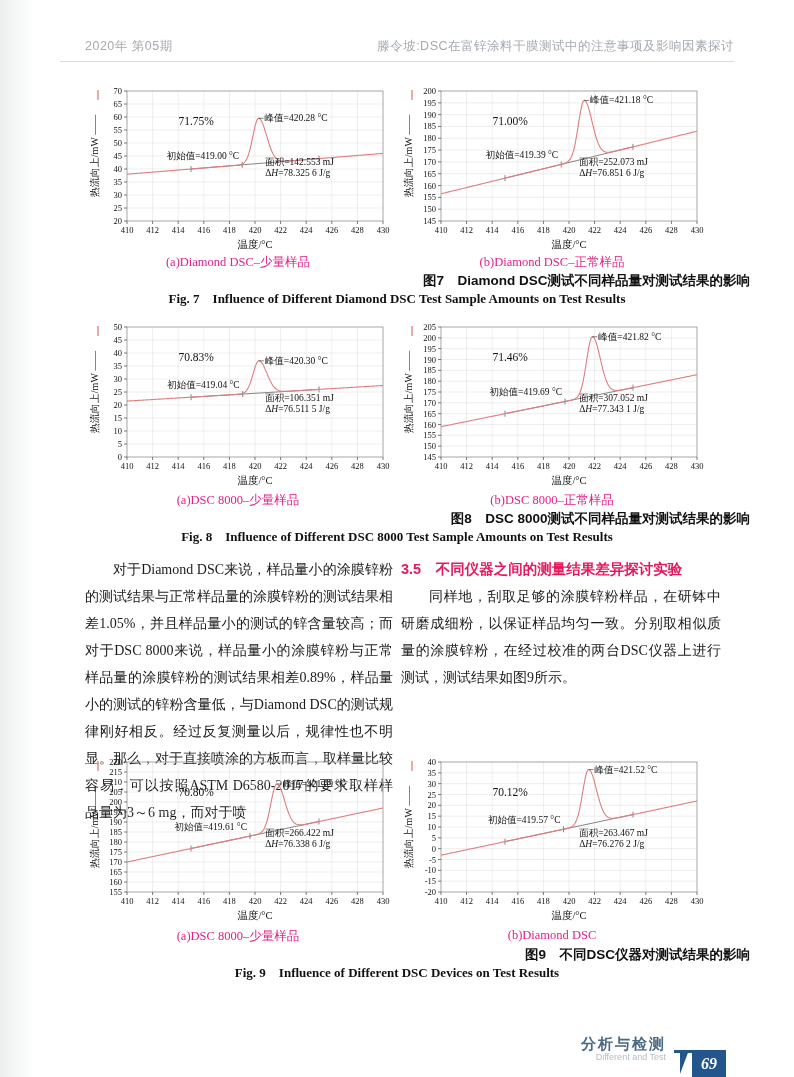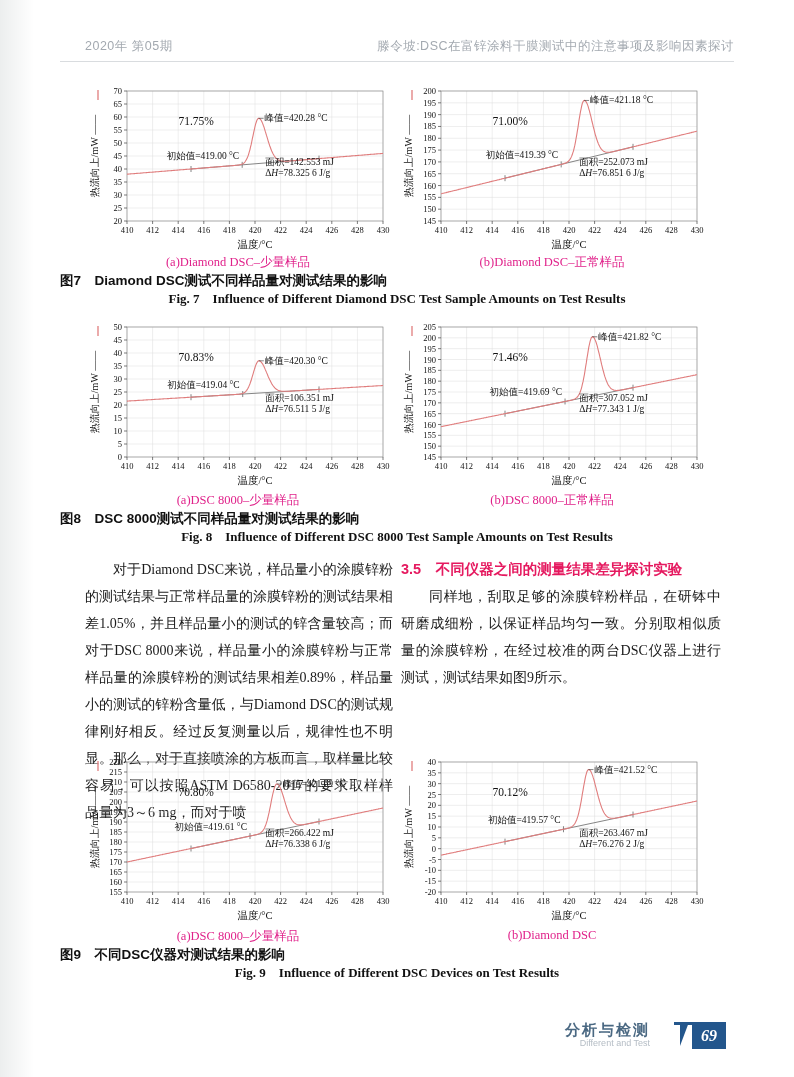--- a/index.html
+++ b/index.html
@@ -10,35 +10,35 @@
   }
   .hdr{position:absolute;top:38px;left:85px;right:60px;display:flex;justify-content:space-between;
        font-family:"Liberation Sans","DejaVu Sans",sans-serif;font-size:12.5px;color:#a3a9b0;letter-spacing:.5px;}
   .hdr-rule{position:absolute;top:61px;left:60px;width:674px;height:1px;background:#d9dcdf;}
   .figrow{position:absolute;left:0;width:794px;height:166px;}
   .chart{position:absolute;width:306px;height:166px;}
   .chart.left{left:85px;} .chart.right{left:399px;}
   .subcaps{position:absolute;left:0;width:738px;height:16px;}
   .subcap{position:absolute;width:306px;text-align:center;font-size:12.5px;color:#e0218a;}
   .subcap.a{left:85px;} .subcap.b{left:399px;}
-  .capzh{position:absolute;left:60px;width:674px;text-align:left;
+  .capzh{position:absolute;left:76px;width:674px;text-align:right;
          font-family:"Liberation Sans","DejaVu Sans",sans-serif;font-weight:bold;font-size:13.5px;color:#111;}
   .capen{position:absolute;left:60px;width:674px;text-align:center;font-weight:bold;font-size:13px;color:#111;}
   .col{position:absolute;top:556px;font-size:14px;line-height:27px;text-align:justify;color:#1a1a1a;}
   .col.leftcol{left:85px;width:308px;}
   .col.rightcol{left:401px;width:320px;}
   .col p{margin:0;}
   .indent{text-indent:2em;}
   .h35{font-family:"Liberation Sans","DejaVu Sans",sans-serif;font-weight:bold;color:#e5195f;font-size:14.5px;line-height:27px;}
   sup{font-size:9px;line-height:0;}
-  .footer{position:absolute;top:1022px;right:64px;display:flex;align-items:center;gap:16px;}
+  .footer{position:absolute;top:1022px;right:64px;display:flex;align-items:center;}
   .ftext{text-align:right;margin-right:14px;font-family:"Liberation Sans","DejaVu Sans",sans-serif;}
   .ftext .zh{font-size:15px;font-weight:bold;color:#4a6882;letter-spacing:2px;line-height:16px;}
   .ftext .en{font-size:9px;color:#b5bdc5;line-height:11px;}
-  .pageflag{position:relative;width:50px;height:27px;}
+  .pageflag{position:relative;width:50px;height:27px;margin-top:28px;}
   .flag-top{position:absolute;top:0;left:-6px;width:20px;height:3px;background:#23568c;}
   .flag-tri{position:absolute;top:0;left:0;width:0;height:0;border-top:24px solid #23568c;border-right:9px solid transparent;}
   .flag-box{position:absolute;top:0;left:12px;width:34px;height:27px;background:#23568c;color:#fff;
             display:flex;align-items:center;justify-content:center;font-style:italic;font-weight:bold;font-size:16px;}
   svg text{font-family:"Liberation Serif","DejaVu Serif",serif;}
 </style>
 </head>
 <body>
 
 <div class="page">

